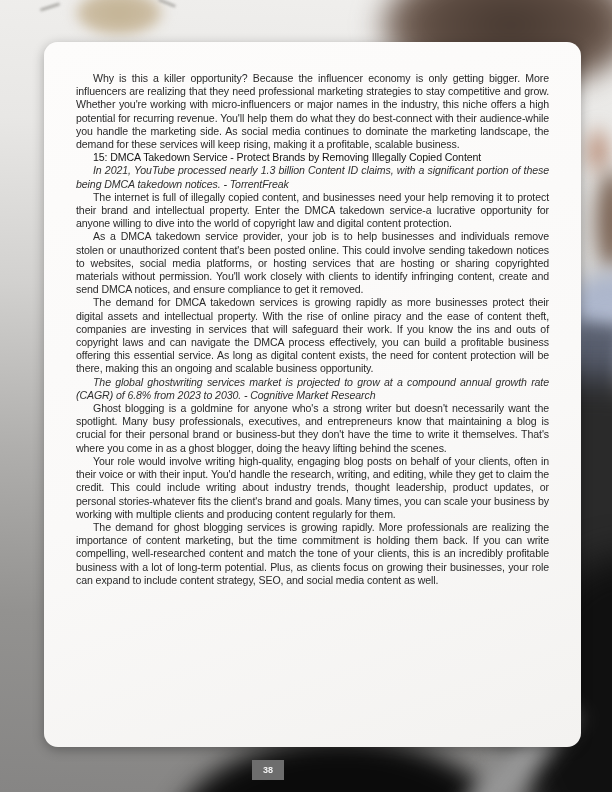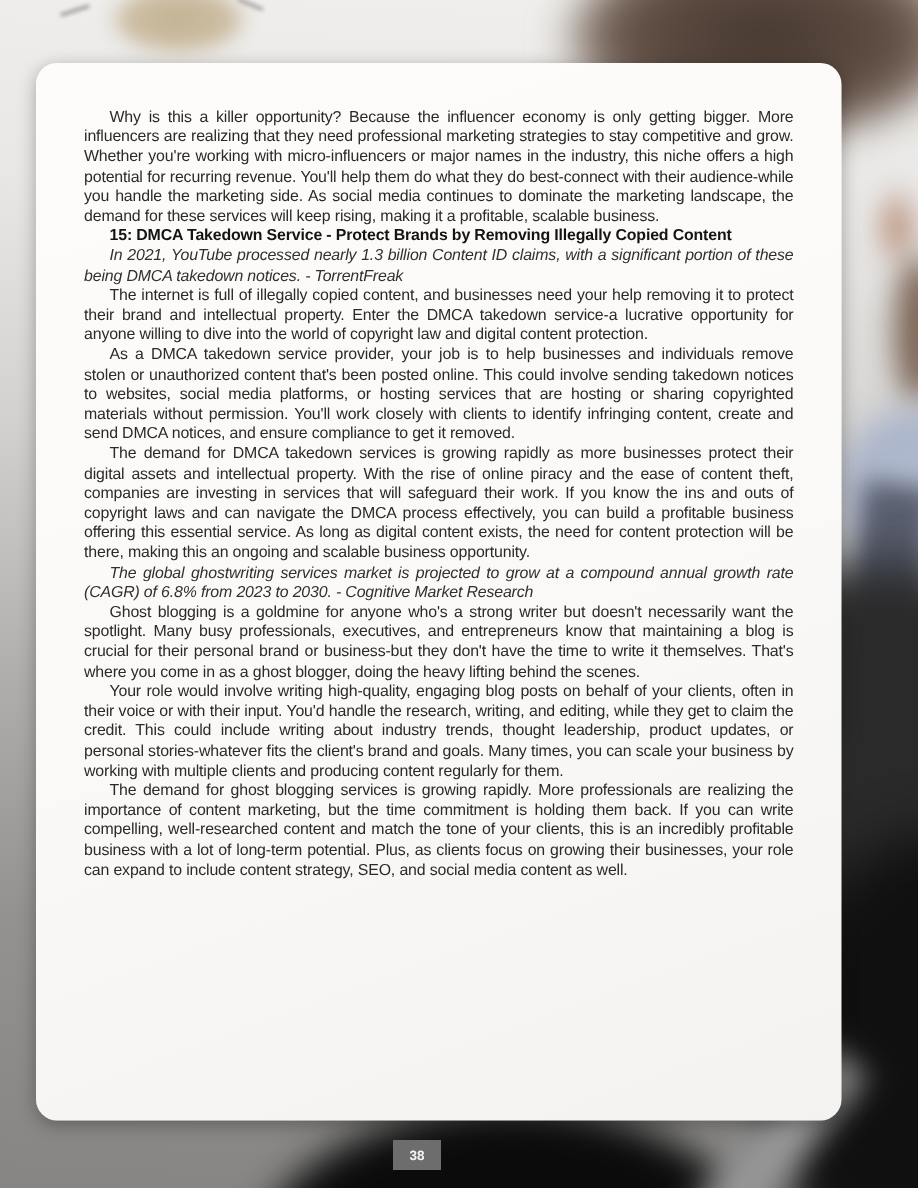--- a/index.html
+++ b/index.html
@@ -81,43 +81,43 @@
     border-radius: 50% 50% 0 0;
     background: #0b0b0b; filter: blur(12px);
   }
   .lapel-highlight {
     left: 492px; top: 688px; width: 38px; height: 170px;
     background: #969696; transform: rotate(38deg); filter: blur(10px);
   }
   
   .page-card {
     position: absolute;
-    left: 24px; top: 42px;
+    left: 44px; top: 42px;
     width: 537px; height: 705px;
     box-sizing: border-box;
     padding: 30px 32px;
     border-radius: 14px;
     background: linear-gradient(160deg, #fdfcfb 0%, #faf9f8 55%, #f3f2f0 100%);
     box-shadow: 0 3px 12px rgba(0,0,0,0.30);
   }
   .page-card p {
     margin: 0;
     font-size: 10.6px;
     line-height: 13.2px;
     letter-spacing: -0.1px;
     text-align: justify;
     text-indent: 17px;
     color: #2a2a2a;
   }
-  .page-card p.heading { font-weight: bold; color: #141414; }
+  .page-card p.heading { font-weight: normal; color: #141414; }
   .page-card p.quote { font-style: italic; color: #303030; }
   
   .page-badge {
     position: absolute;
-    left: 262px; top: 760px;
+    left: 252px; top: 760px;
     width: 32px; height: 20px;
     background: #6d6d6d;
     color: #f4f4f4;
     font-size: 9px;
     font-weight: bold;
     display: flex; align-items: center; justify-content: center;
     border-radius: 0;
   }
 </style>
 </head>

